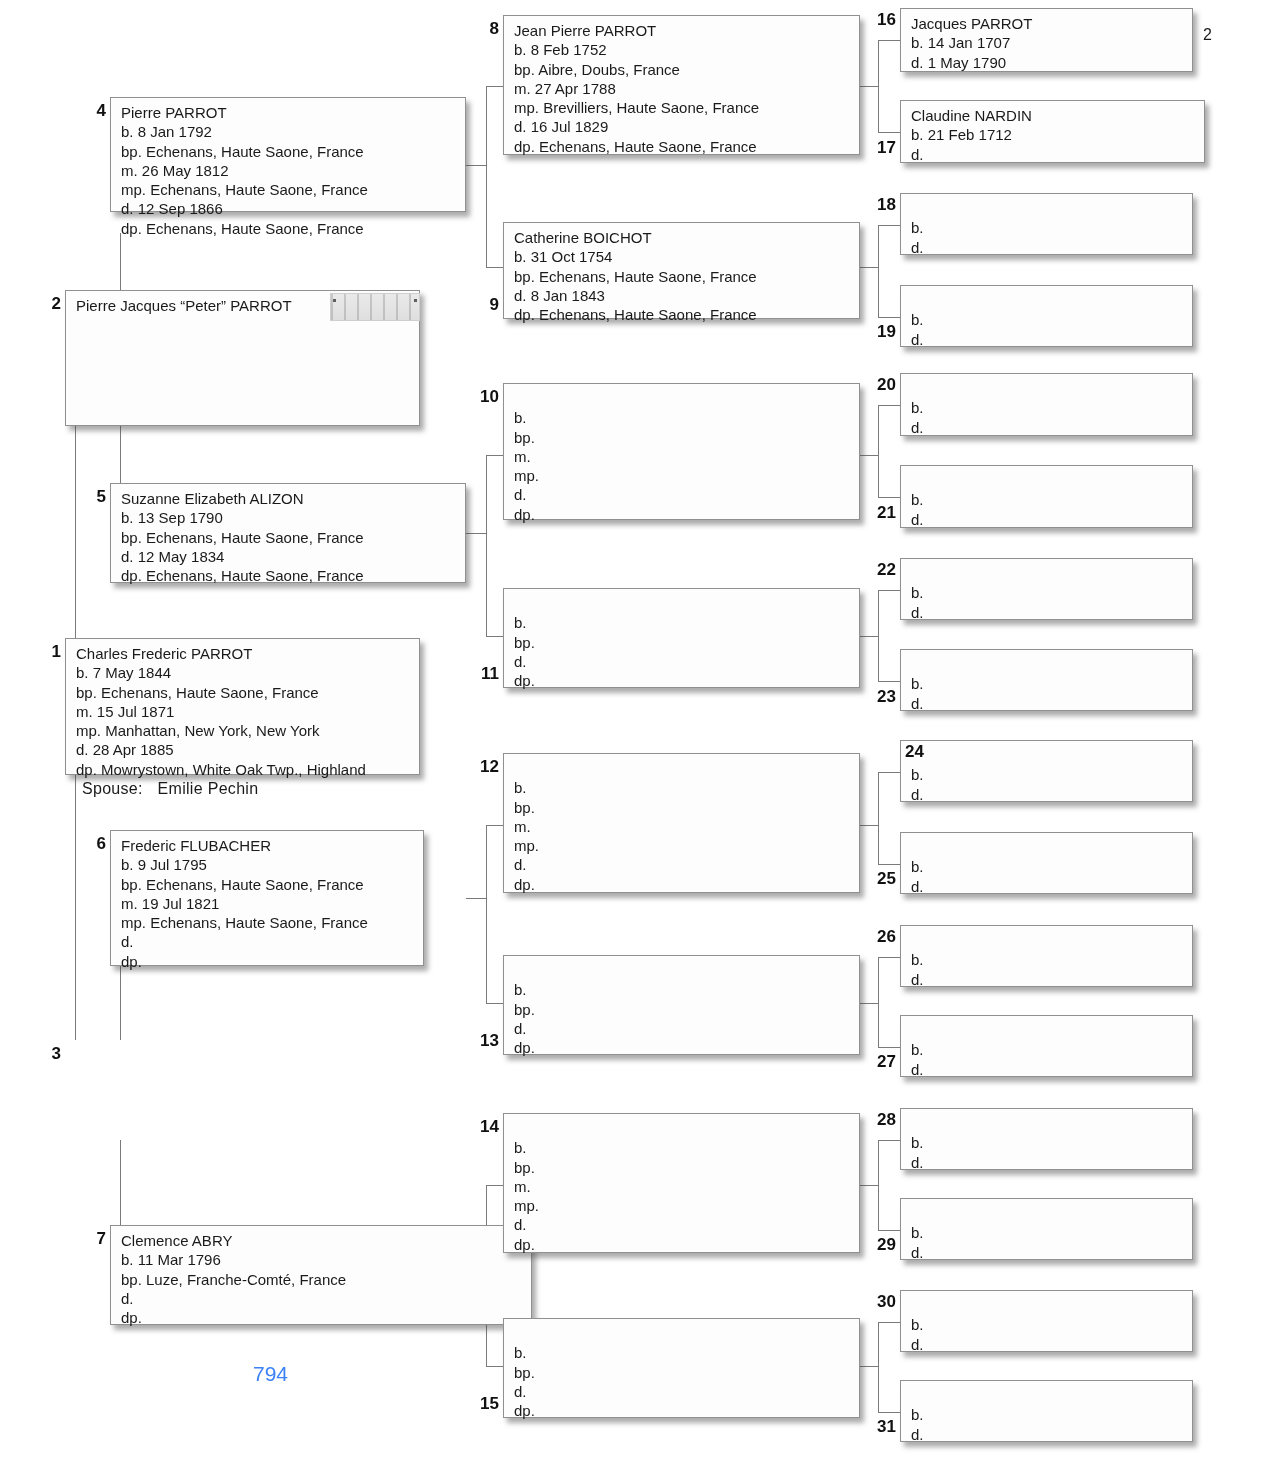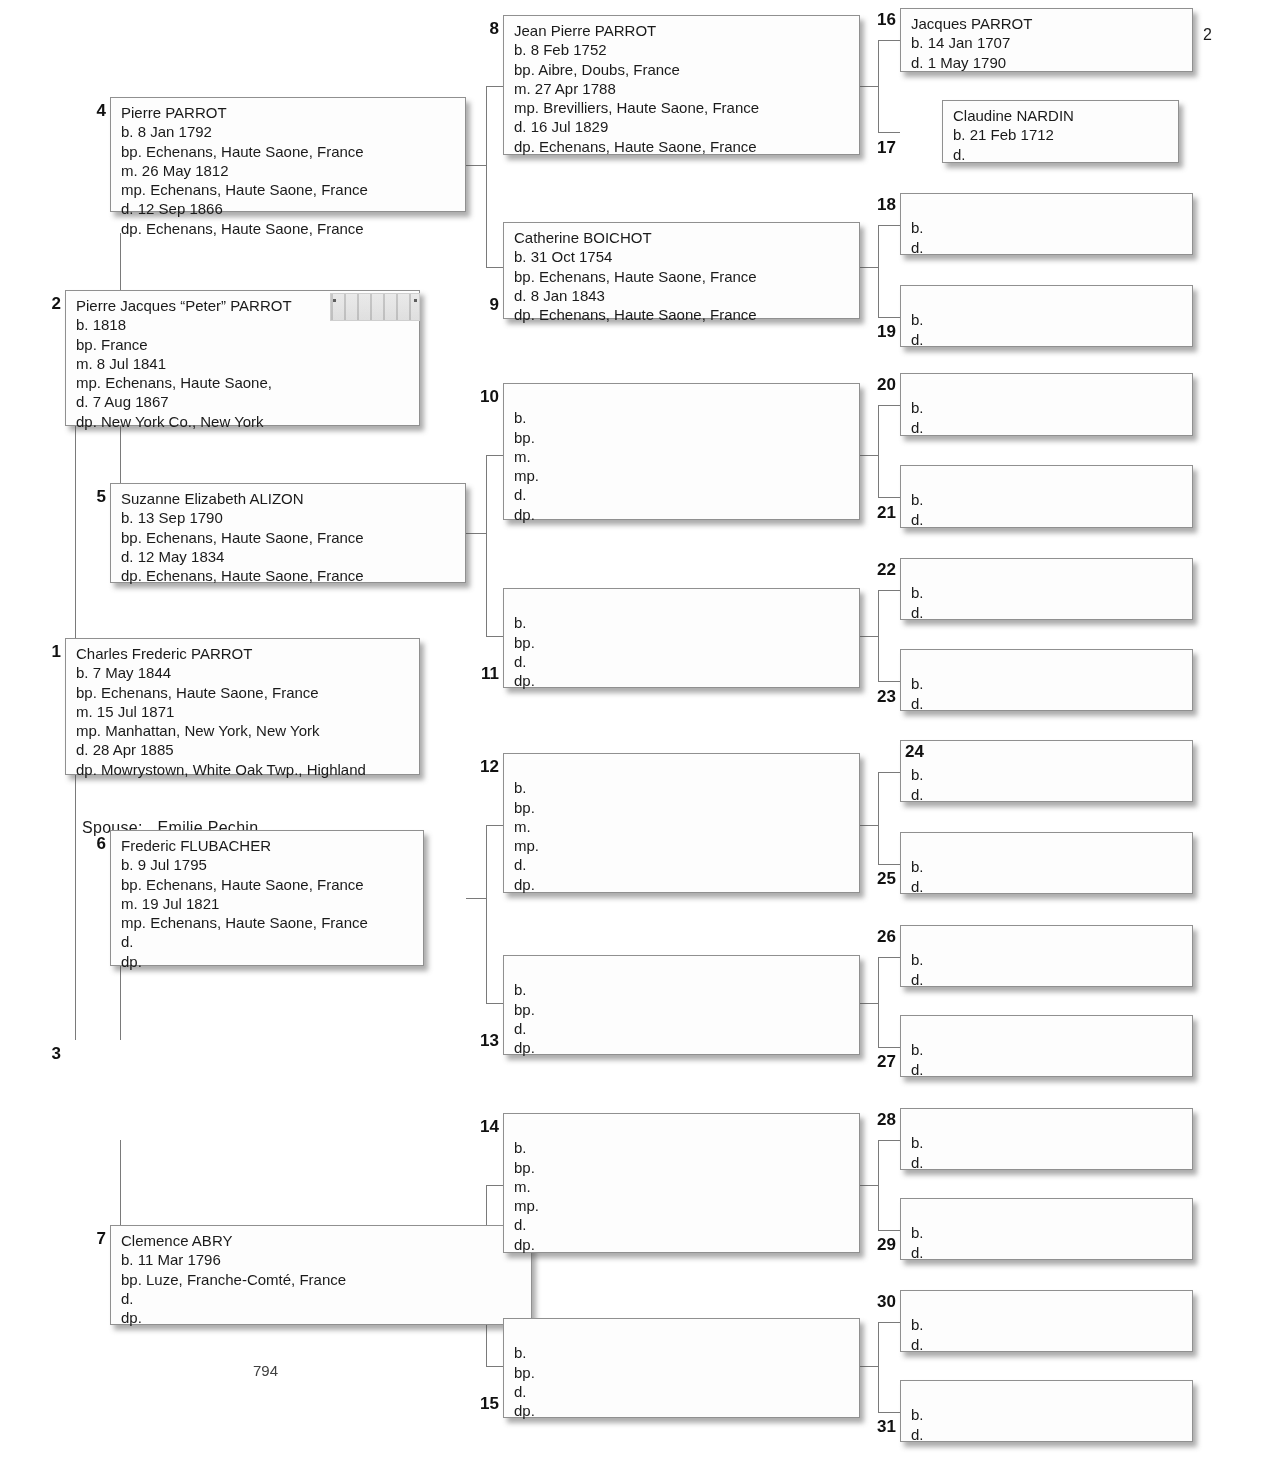--- a/index.html
+++ b/index.html
@@ -15,21 +15,21 @@
     padding:5px 4px 0 10px; box-sizing:border-box;
   }
   .nm  { font-size:15px; line-height:19.3px; height:19.3px; white-space:nowrap; overflow:hidden; }
   .flds div, .fld { font-size:15px; line-height:19.3px; white-space:nowrap; }
   .num {
     position:absolute; width:22px; text-align:right;
     font-size:17px; font-weight:bold; line-height:20px; color:#111;
   }
   .ln { position:absolute; background:#7a7a7a; }
   .note { position:absolute; font-size:16px; color:#1a1a1a; letter-spacing:0.3px; }
-  .pageno { position:absolute; font-size:15px; color:#404040; }
+  .pageno { position:absolute; font-size:21px; color:#3b82f6; }
   .pageref { position:absolute; font-size:16px; color:#1a1a1a; }
   .thumb {
     position:absolute; left:264px; top:2px; width:88px; height:26px;
     background:
       radial-gradient(circle at 4% 25%, rgba(60,60,60,0.8) 0 1.5px, transparent 2px),
       radial-gradient(circle at 96% 25%, rgba(60,60,60,0.8) 0 1.5px, transparent 2px),
       repeating-linear-gradient(90deg, rgba(130,130,130,0.35) 0 2px, rgba(225,225,225,0.2) 2px 13px),
       linear-gradient(180deg,#ececec,#dedede);
     border:1px solid #cfcfcf;
   }
@@ -134,28 +134,20 @@
         <div class="fld">bp. Echenans, Haute Saone, France</div>
         <div class="fld">m. 26 May 1812</div>
         <div class="fld">mp. Echenans, Haute Saone, France</div>
         <div class="fld">d. 12 Sep 1866</div>
         <div class="fld">dp. Echenans, Haute Saone, France</div>
       </div>
   </div>
   <div class="box" style="left:65px;top:290px;width:355px;height:136px">
     <div class="thumb"></div>
     <div class="nm">Pierre Jacques “Peter” PARROT</div>
-    <div class="flds">
-        <div class="fld">b. 1818</div>
-        <div class="fld">bp. France</div>
-        <div class="fld">m. 8 Jul 1841</div>
-        <div class="fld">mp. Echenans, Haute Saone,</div>
-        <div class="fld">d. 7 Aug 1867</div>
-        <div class="fld">dp. New York Co., New York</div>
-      </div>
   </div>
   <div class="box" style="left:110px;top:483px;width:356px;height:100px">
     <div class="nm">Suzanne Elizabeth ALIZON</div>
     <div class="flds">
         <div class="fld">b. 13 Sep 1790</div>
         <div class="fld">bp. Echenans, Haute Saone, France</div>
         <div class="fld">d. 12 May 1834</div>
         <div class="fld">dp. Echenans, Haute Saone, France</div>
       </div>
   </div>
@@ -163,21 +155,21 @@
     <div class="nm">Charles Frederic PARROT</div>
     <div class="flds">
         <div class="fld">b. 7 May 1844</div>
         <div class="fld">bp. Echenans, Haute Saone, France</div>
         <div class="fld">m. 15 Jul 1871</div>
         <div class="fld">mp. Manhattan, New York, New York</div>
         <div class="fld">d. 28 Apr 1885</div>
         <div class="fld">dp. Mowrystown, White Oak Twp., Highland</div>
       </div>
   </div>
-  <div class="note" style="left:82px;top:819px">
+  <div class="note" style="left:82px;top:780px">
     <span>Spouse:</span>
     <span style="margin-left:10px">Emilie Pechin</span>
   </div>
   <div class="box" style="left:110px;top:830px;width:314px;height:136px">
     <div class="nm">Frederic FLUBACHER</div>
     <div class="flds">
         <div class="fld">b. 9 Jul 1795</div>
         <div class="fld">bp. Echenans, Haute Saone, France</div>
         <div class="fld">m. 19 Jul 1821</div>
         <div class="fld">mp. Echenans, Haute Saone, France</div>
@@ -276,21 +268,21 @@
       </div>
   </div>
 
   <div class="box" style="left:900px;top:8px;width:293px;height:64px">
     <div class="nm">Jacques PARROT</div>
     <div class="flds">
         <div class="fld">b. 14 Jan 1707</div>
         <div class="fld">d. 1 May 1790</div>
       </div>
   </div>
-  <div class="box" style="left:942px;top:100px;width:237px;height:63px">
+  <div class="box" style="left:900px;top:100px;width:305px;height:63px">
     <div class="nm">Claudine NARDIN</div>
     <div class="flds">
         <div class="fld">b. 21 Feb 1712</div>
         <div class="fld">d.</div>
       </div>
   </div>
   <div class="box" style="left:900px;top:193px;width:293px;height:62px">
     <div class="nm"></div>
     <div class="flds">
         <div class="fld">b.</div>

